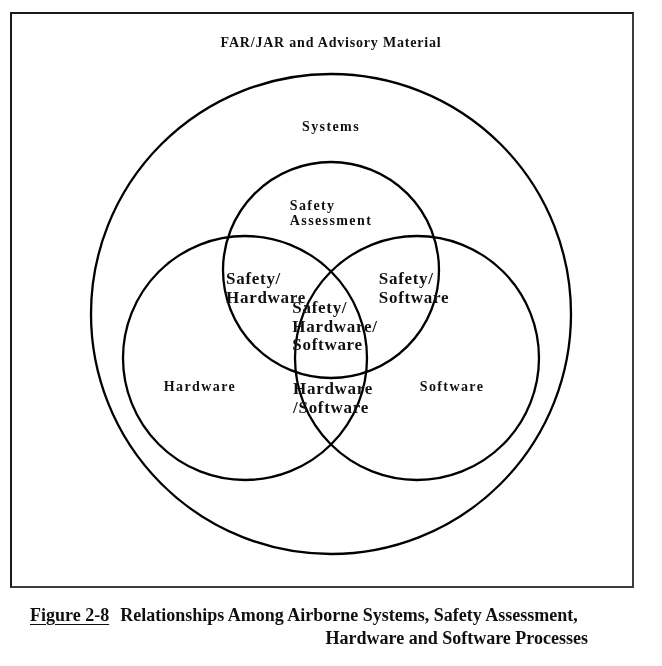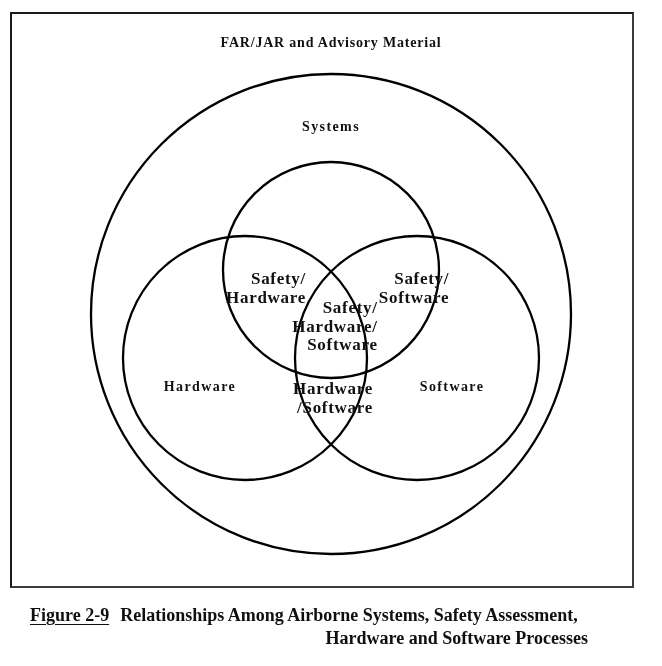--- a/index.html
+++ b/index.html
@@ -39,21 +39,21 @@
     color: #111111;
   }
   svg.venn {
     position: absolute;
     left: 0;
     top: 0;
   }
   .vlabel {
     position: absolute;
     transform: translate(-50%, -50%);
-    text-align: right;
+    text-align: left;
     font-weight: bold;
     color: #111111;
     white-space: pre-line;
     line-height: 1.1;
   }
   .vlabel.region {
     font-size: 14px;
     letter-spacing: 1.4px;
   }
   .vlabel.lens {
@@ -95,38 +95,40 @@
 
   <svg class="venn" width="662" height="600" viewBox="0 0 662 600">
     <circle cx="331" cy="314" r="240" fill="none" stroke="#000000" stroke-width="2.3"></circle>
     <circle cx="331" cy="270" r="108" fill="none" stroke="#000000" stroke-width="2.3"></circle>
     <circle cx="245" cy="358" r="122" fill="none" stroke="#000000" stroke-width="2.3"></circle>
     <circle cx="417" cy="358" r="122" fill="none" stroke="#000000" stroke-width="2.3"></circle>
   </svg>
 
   <div class="vlabel region" style="left:331px; top:127px;">Systems</div>
 
+  <div class="vlabel region" style="left:331px; top:213px;">Safety
+Assessment</div>
 
   <div class="vlabel lens" style="left:266px; top:289px;">Safety/
 Hardware</div>
 
   <div class="vlabel lens" style="left:414px; top:289px;">Safety/
 Software</div>
 
   <div class="vlabel lens" style="left:335px; top:327px;">Safety/
 Hardware/
 Software</div>
 
   <div class="vlabel region" style="left:200px; top:387px;">Hardware</div>
 
   <div class="vlabel region" style="left:452px; top:387px;">Software</div>
 
   <div class="vlabel lens" style="left:333px; top:399px;">Hardware
 /Software</div>
 
   <div class="caption">
     <div class="line1">
-      <span class="figure-label">Figure 2-9</span><span>Relationships Among Airborne Systems, Safety Assessment,</span>
+      <span class="figure-label">Figure 2-8</span><span>Relationships Among Airborne Systems, Safety Assessment,</span>
     </div>
     <div class="line2">Hardware and Software Processes</div>
   </div>
 
 </div>
 
 </body></html>

